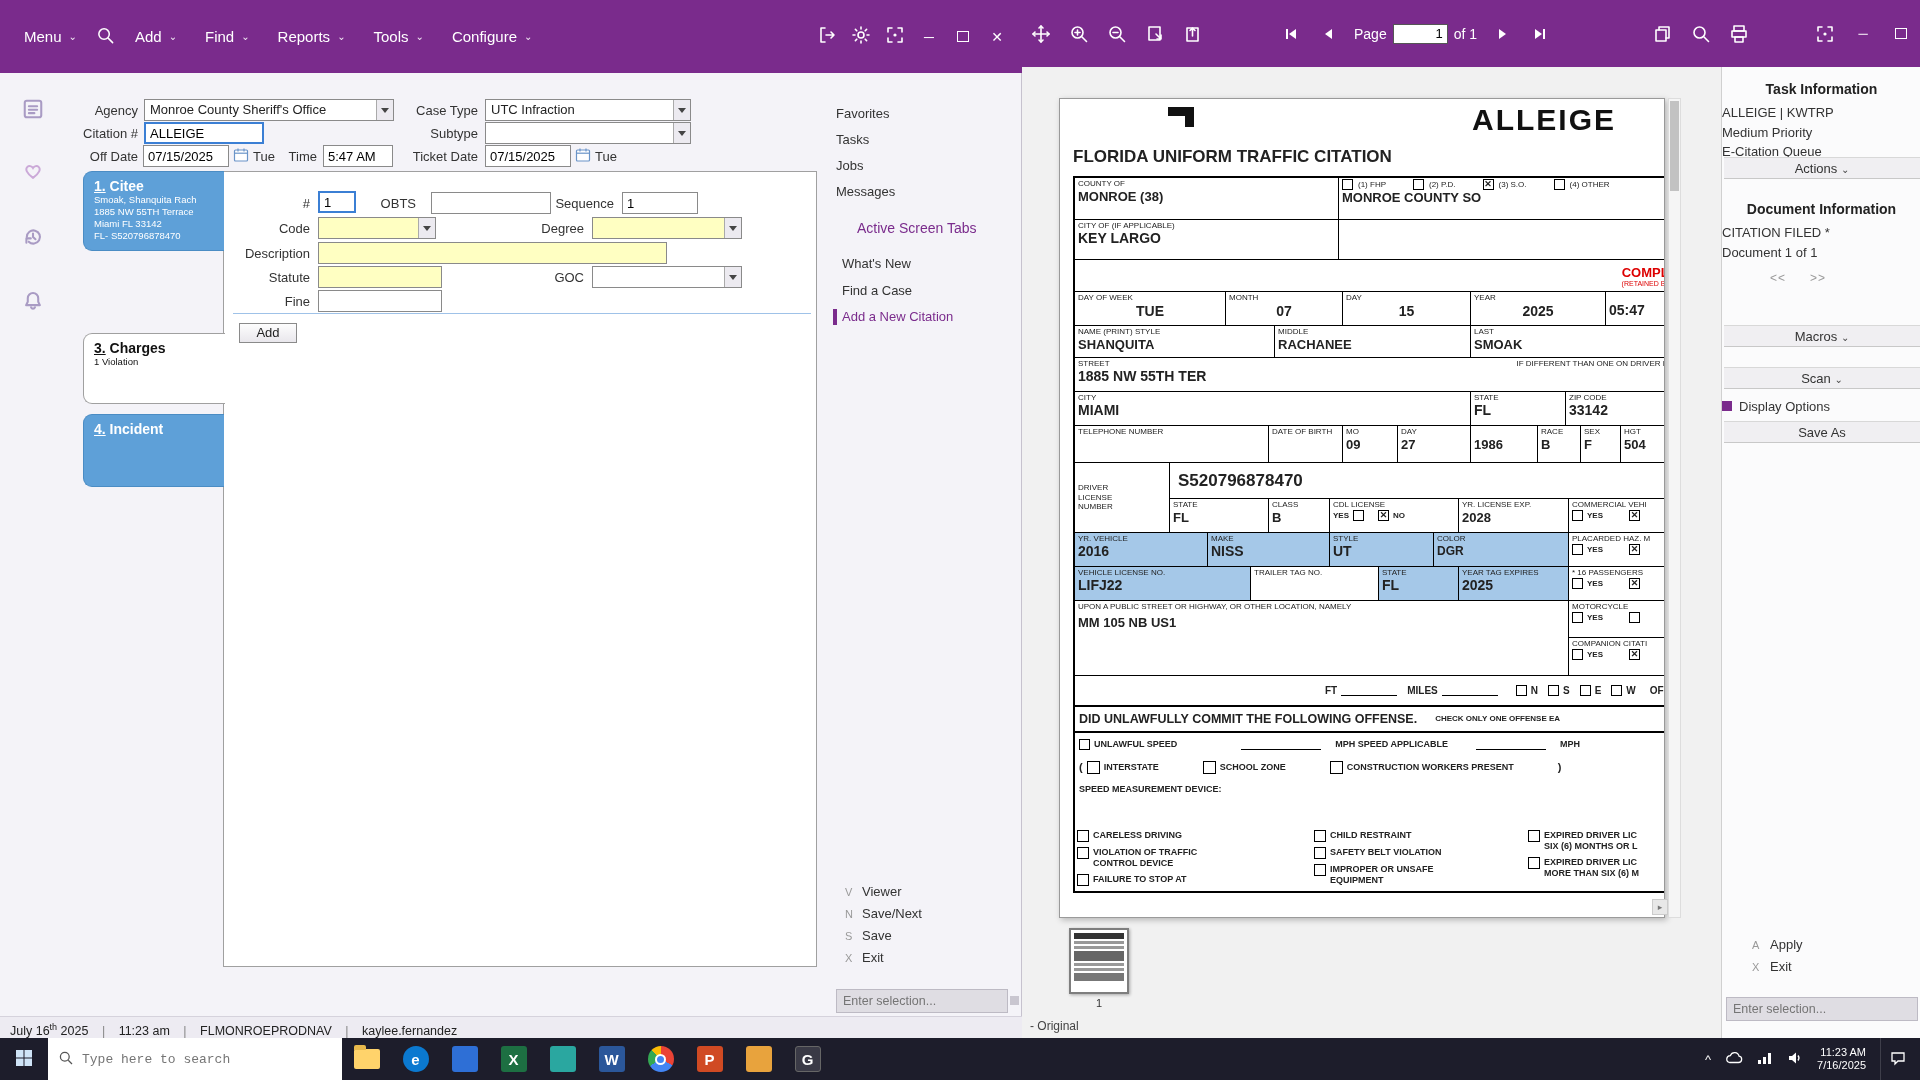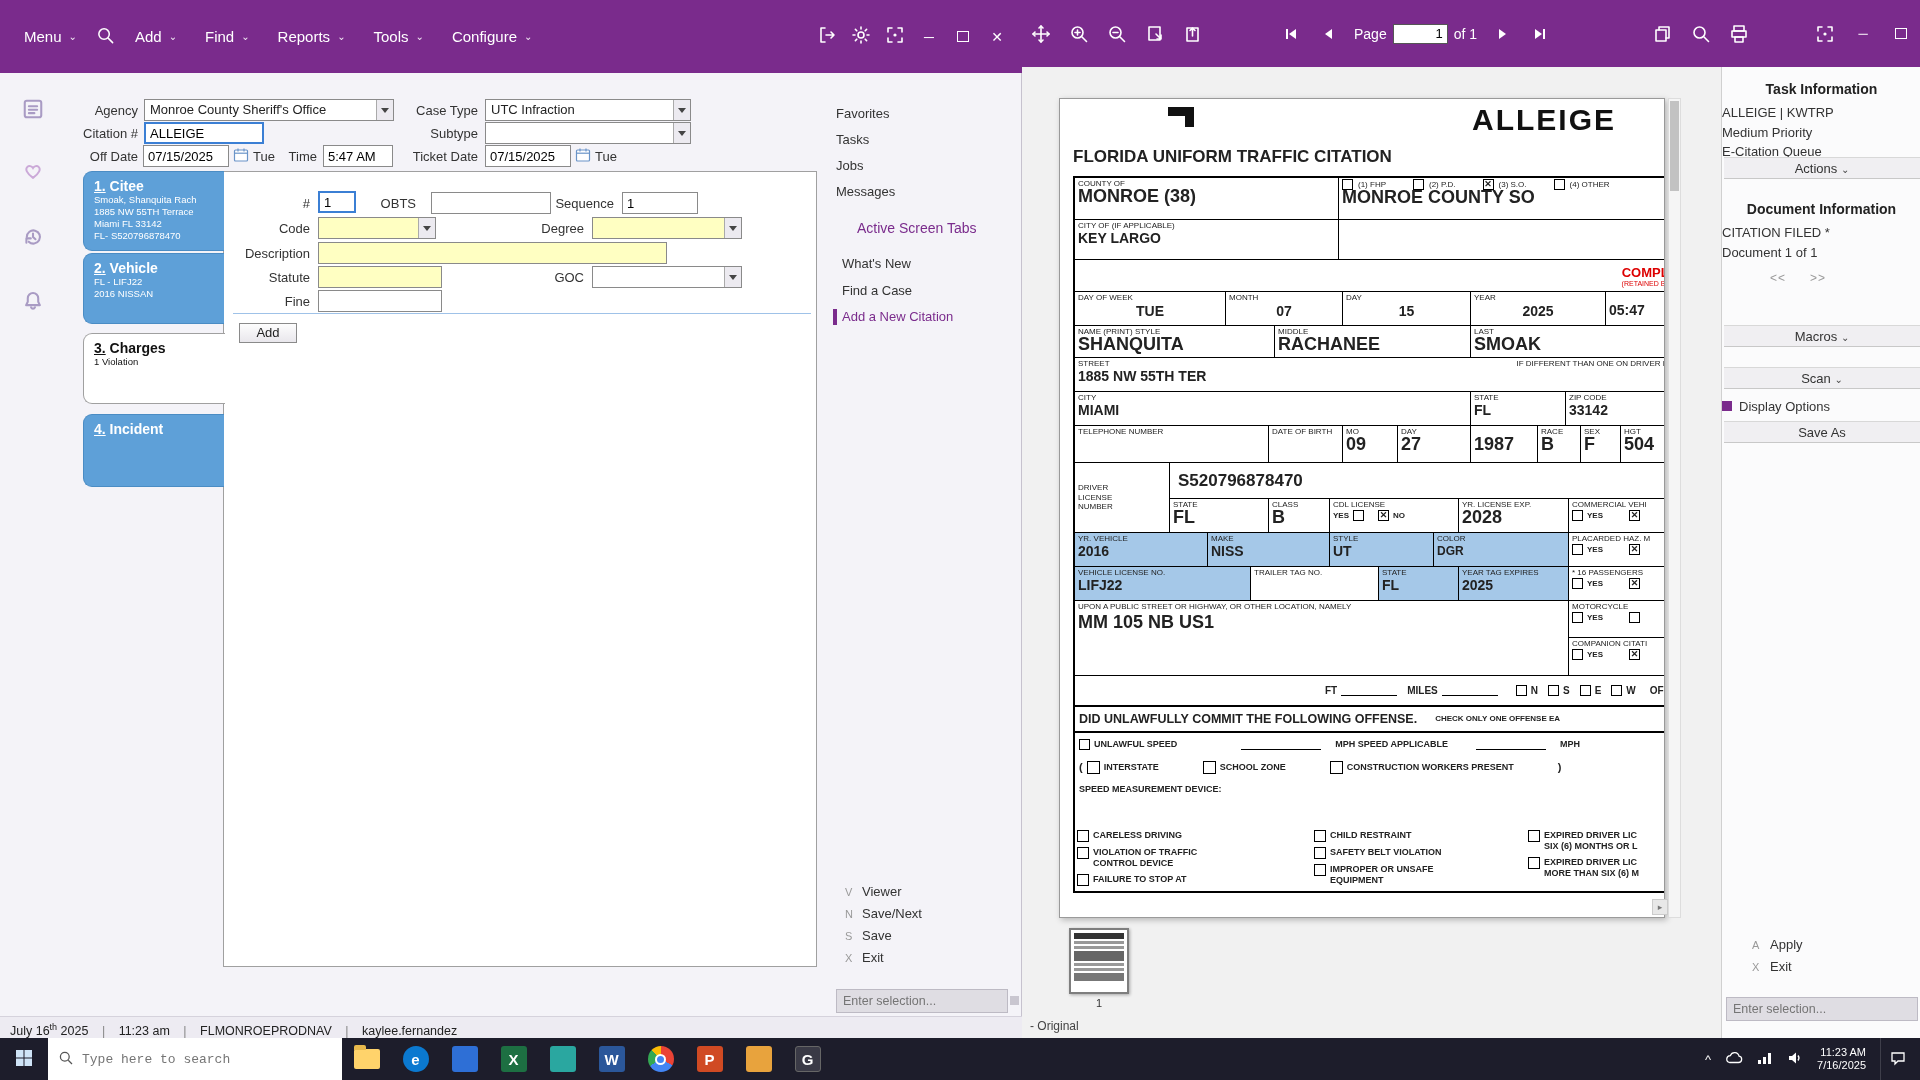--- a/index.html
+++ b/index.html
@@ -62,21 +62,21 @@
 #vthumb{position:absolute;left:1px;top:2px;width:9px;height:90px;background:#C2C2C2}
 #hcorner{position:absolute;left:630px;top:832px;width:16px;height:16px;background:#E8E8E8;border:1px solid #CCC;font-size:9px;color:#777;text-align:center;line-height:14px}
 
 .stamp{position:absolute;right:48px;top:4px;font-size:30px;font-weight:bold;letter-spacing:2px;color:#111}
 .cmark{position:absolute;left:108px;top:8px;width:26px;height:20px;border-top:9px solid #111;border-right:9px solid #111}
 .ctitle{position:absolute;left:13px;top:48px;font-size:17px;font-weight:bold;white-space:nowrap}
 #tbl{position:absolute;left:13px;top:77px;width:640px;border:2px solid #000;border-right:none}
 .trow{display:flex;border-bottom:1px solid #000;overflow:hidden}
 .tcell{border-right:1px solid #000;padding:1px 3px;overflow:hidden;flex:none}
 .tl{font-size:8px;line-height:9.5px;white-space:nowrap}
-.tv{font-size:18px;font-weight:bold;line-height:15px;white-space:nowrap}
+.tv{font-size:13px;font-weight:bold;line-height:15px;white-space:nowrap}
 .tvc{font-size:14px;font-weight:bold;text-align:center;white-space:nowrap}
 .cb{width:11px;height:11px;border:1px solid #000;display:inline-block;background:#fff;flex:none;font-size:9px;font-weight:bold;line-height:9px;text-align:center;vertical-align:middle}
 .cb.x::after{content:"\2715"}
 .hl{background:#A5C8E8}
 .uline{display:inline-block;border-bottom:1px solid #000;height:10px}
 .red{color:#DD0000}
 .offl{font-size:9px;font-weight:bold;line-height:11px;white-space:nowrap}
 .offitem{display:flex;gap:4px;align-items:flex-start;margin-bottom:5px}
 
 #taskpanel{position:absolute;left:699px;top:67px;width:199px;height:971px;background:#FBFBFC;border-left:1px solid #D0D0D0}
@@ -222,25 +222,20 @@
 
   <div id="main-panel"></div>
 
   <div class="vtab" style="top:171px;height:80px">
     <div class="tt"><u>1.</u> <span>Citee</span></div>
     <div class="sub">Smoak, Shanquita Rach</div>
     <div class="sub">1885 NW 55TH Terrace</div>
     <div class="sub">Miami FL 33142</div>
     <div class="sub">FL- S520796878470</div>
   </div>
-  <div class="vtab" style="top:253px;height:71px">
-    <div class="tt"><u>2.</u> <span>Vehicle</span></div>
-    <div class="sub">FL - LIFJ22</div>
-    <div class="sub">2016 NISSAN</div>
-  </div>
   <div class="vtab active" style="top:333px;height:71px">
     <div class="tt"><u>3.</u> <span>Charges</span></div>
     <div class="sub">1 Violation</div>
   </div>
   <div class="vtab" style="top:414px;height:73px">
     <div class="tt"><u>4.</u> <span>Incident</span></div>
   </div>
 
   <div class="clabel" style="left:270px;top:196px;width:40px">#</div>
   <input class="inp focus" style="left: 318px; top: 191px; width: 38px;" value="1">
@@ -522,21 +517,21 @@
           <div class="tcell" style="width:55px">
               <div class="tl">MO</div>
               <div class="tv">09</div>
             </div>
           <div class="tcell" style="width:73px">
               <div class="tl">DAY</div>
               <div class="tv">27</div>
             </div>
           <div class="tcell" style="width:67px">
               <div class="tl">&nbsp;</div>
-              <div class="tv">1987</div>
+              <div class="tv">1986</div>
             </div>
           <div class="tcell" style="width:43px">
               <div class="tl">RACE</div>
               <div class="tv">B</div>
             </div>
           <div class="tcell" style="width:40px">
               <div class="tl">SEX</div>
               <div class="tv">F</div>
             </div>
           <div class="tcell" style="flex:1;border-right:none">

